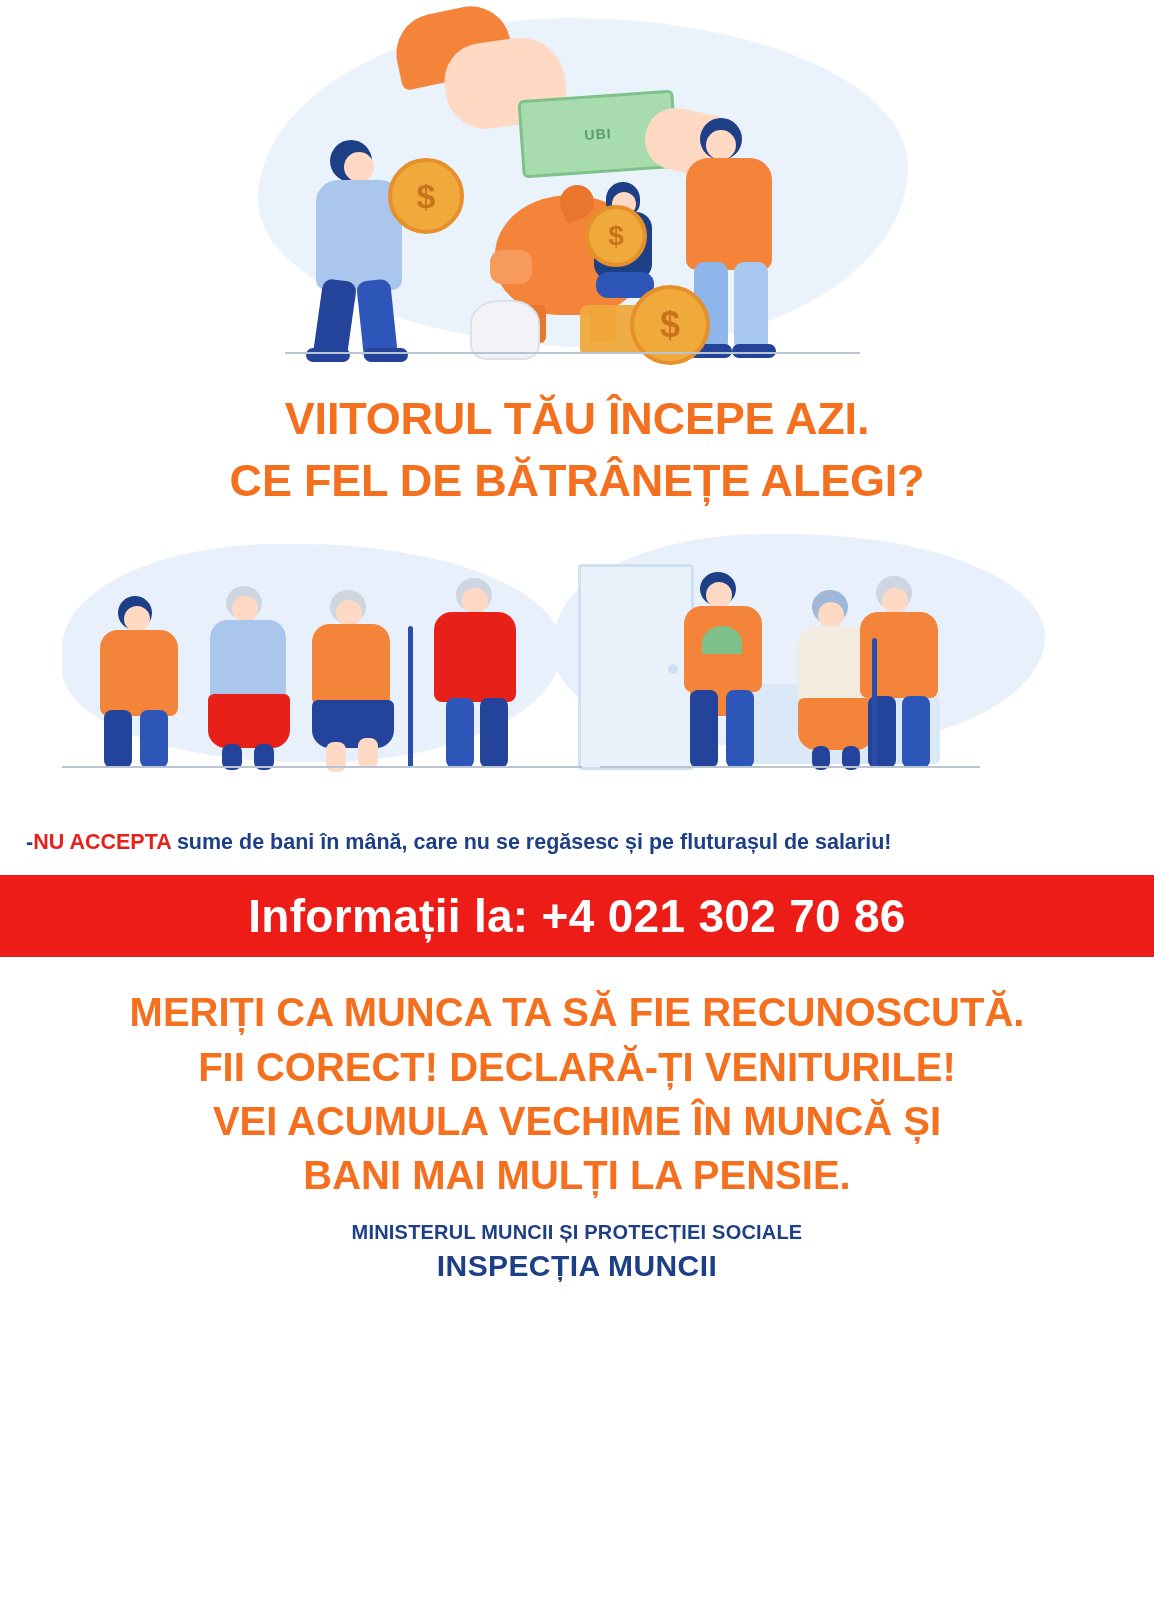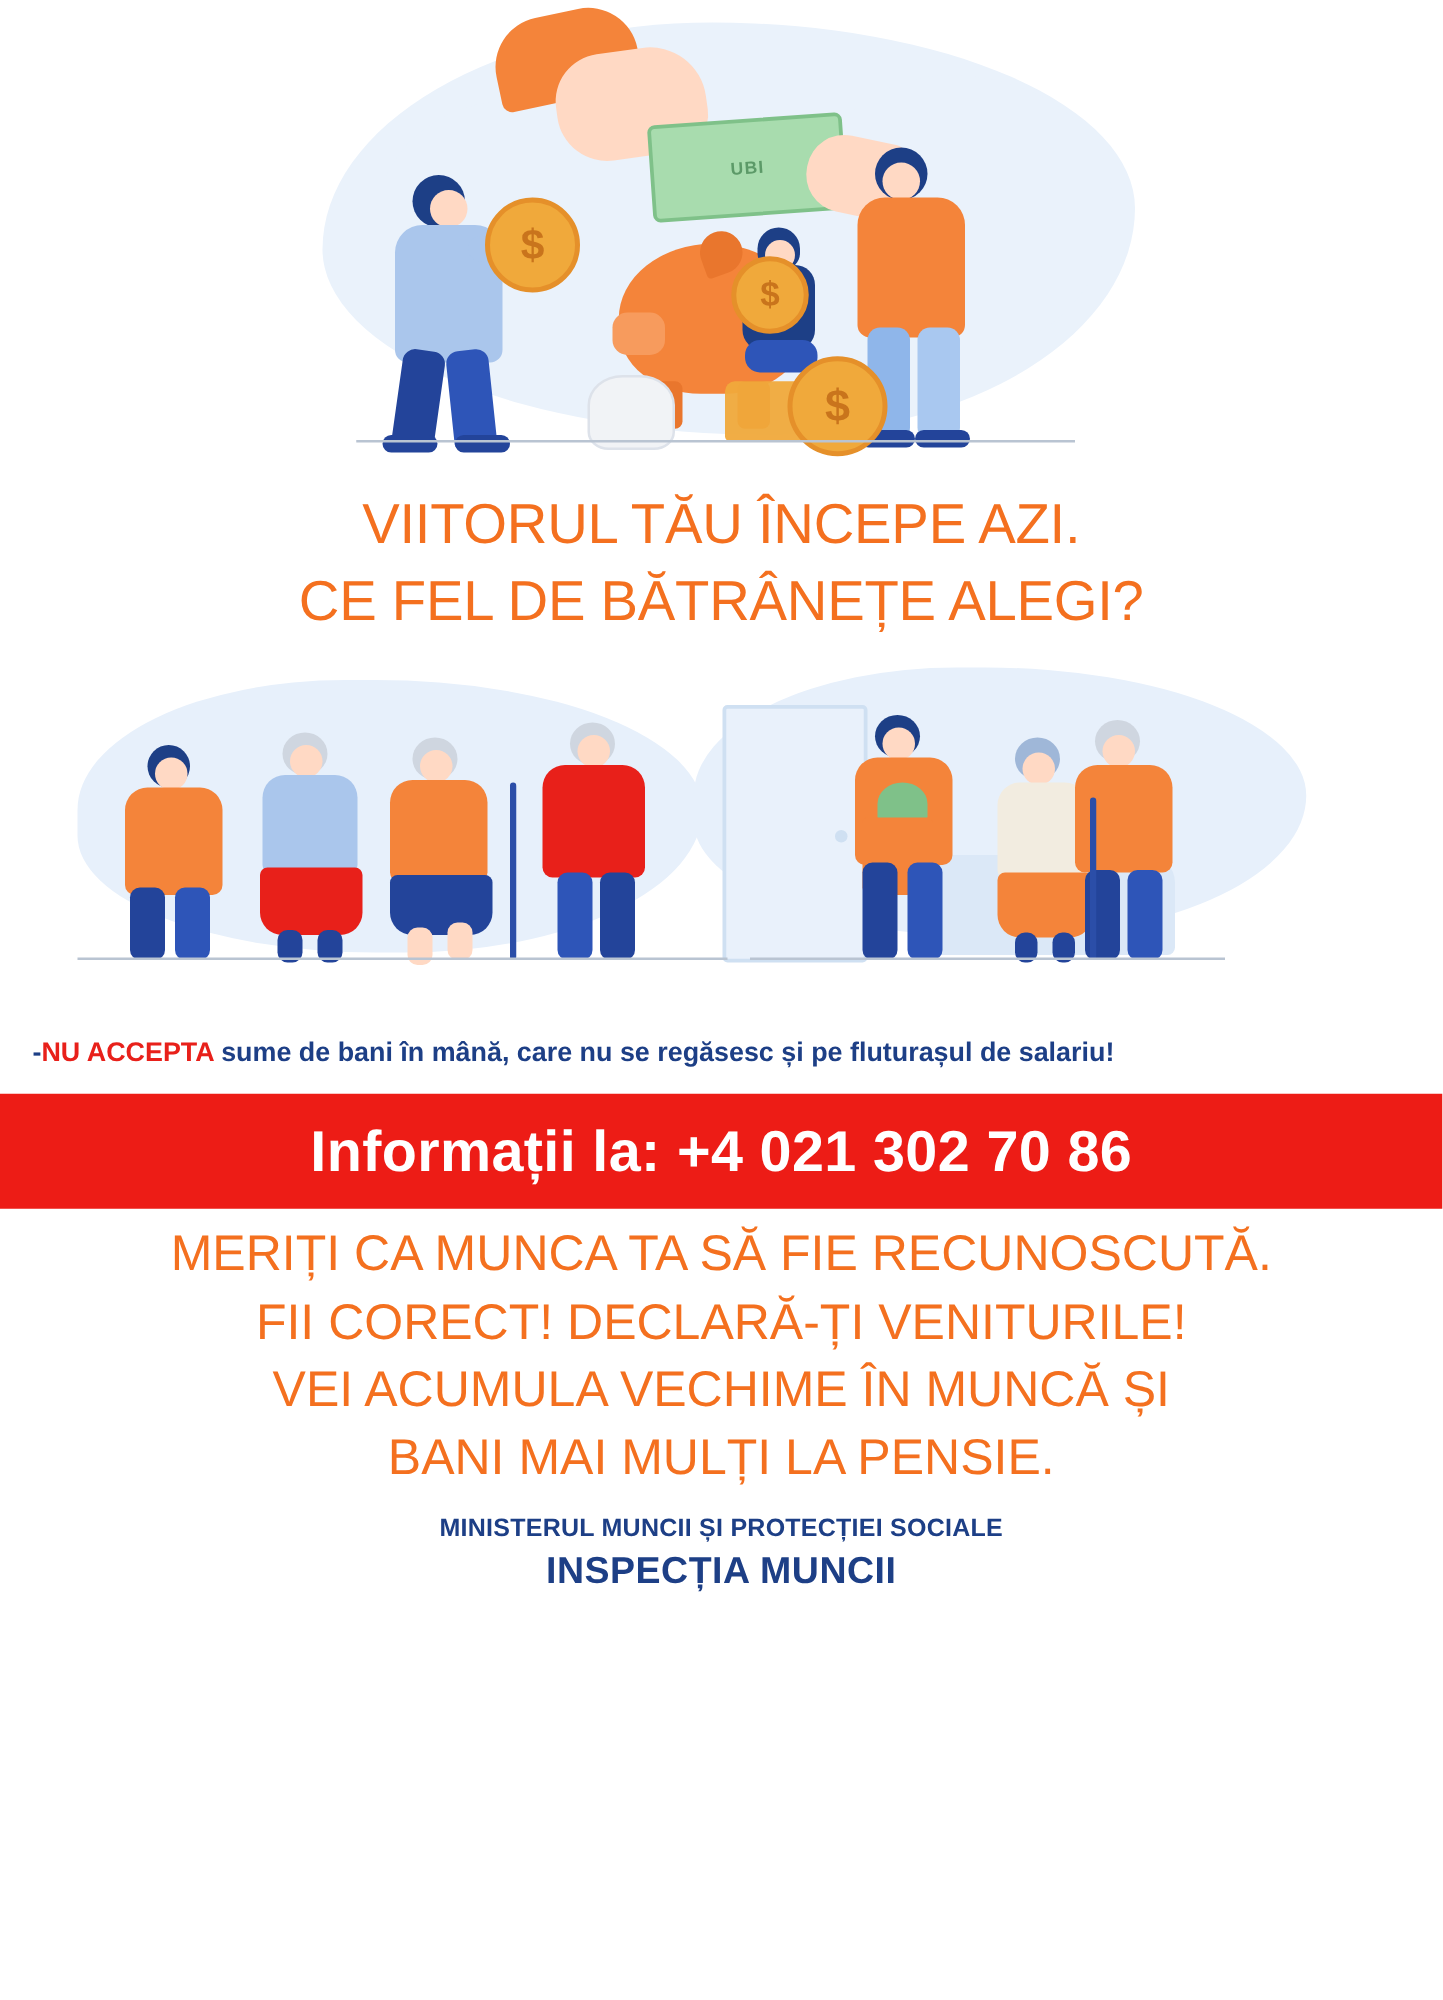--- a/index.html
+++ b/index.html
@@ -126,21 +126,21 @@
   .pR-body { position:absolute; left:686px; top:158px; width:86px; height:112px; background:#f4843a; border-radius:22px 22px 10px 10px;}
   .pR-legA { position:absolute; left:694px; top:262px; width:34px; height:90px; background:#8fb6ea; border-radius:10px;}
   .pR-legB { position:absolute; left:734px; top:262px; width:34px; height:90px; background:#a9c8f0; border-radius:10px;}
   .shoeC { position:absolute; left:688px; top:344px; width:44px; height:14px; background:#23449a; border-radius:8px;}
   .shoeD { position:absolute; left:732px; top:344px; width:44px; height:14px; background:#23449a; border-radius:8px;}
 
   
   .headline {
     text-align: center;
     color: #f4701f;
-    font-weight: normal;
+    font-weight: bold;
     font-size: 45px;
     line-height: 1.38;
     letter-spacing: -0.2px;
     margin-top: 18px;
     padding: 0 20px;
   }
   .headline div { white-space: nowrap; }
 
   
   .illus-mid {
@@ -185,40 +185,40 @@
     font-weight: bold;
     line-height: 1.54;
   }
   .bullets .red { color: #e8201a; }
   .bullets p { margin: 0 0 1px 0; }
 
   
   .phone-band {
     margin-top: 16px;
     background: #ed1c16;
-    height: 92px;
+    height: 82px;
     display: flex;
     align-items: center;
     justify-content: center;
   }
   .phone-band span {
     color: #ffffff;
     font-size: 46px;
     font-weight: bold;
     letter-spacing: 0.3px;
   }
 
   
   .closing {
     text-align: center;
     color: #f4701f;
-    font-weight: normal;
+    font-weight: bold;
     font-size: 40px;
     line-height: 1.36;
-    margin-top: 9px;
+    margin-top: 28px;
   }
   .closing div { white-space: nowrap; }
 
   
   .footer {
     margin-top: 18px;
     text-align: center;
   }
   .crest {
     width: 96px; height: 96px;

